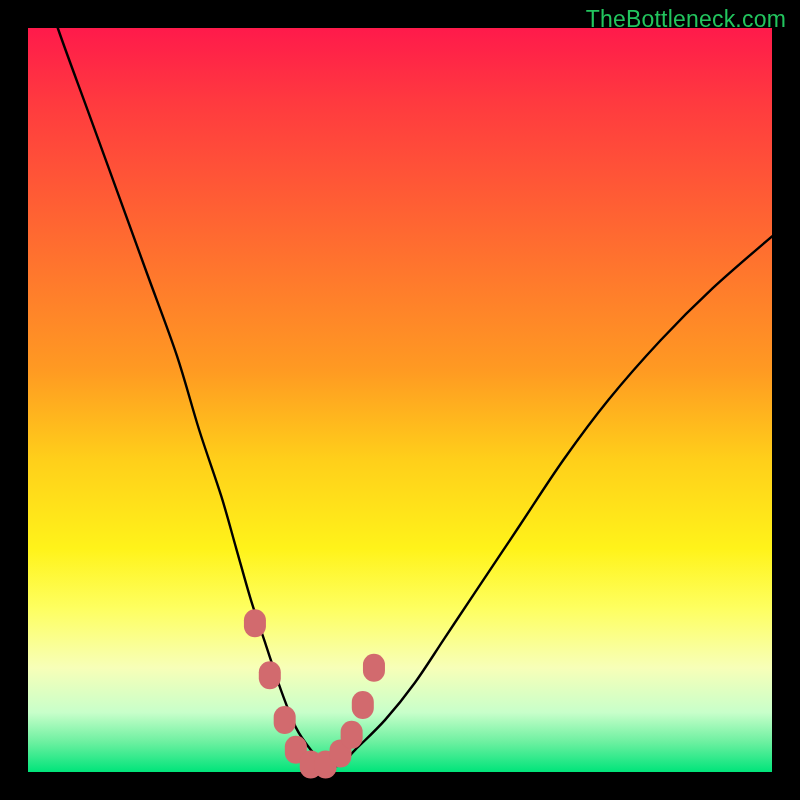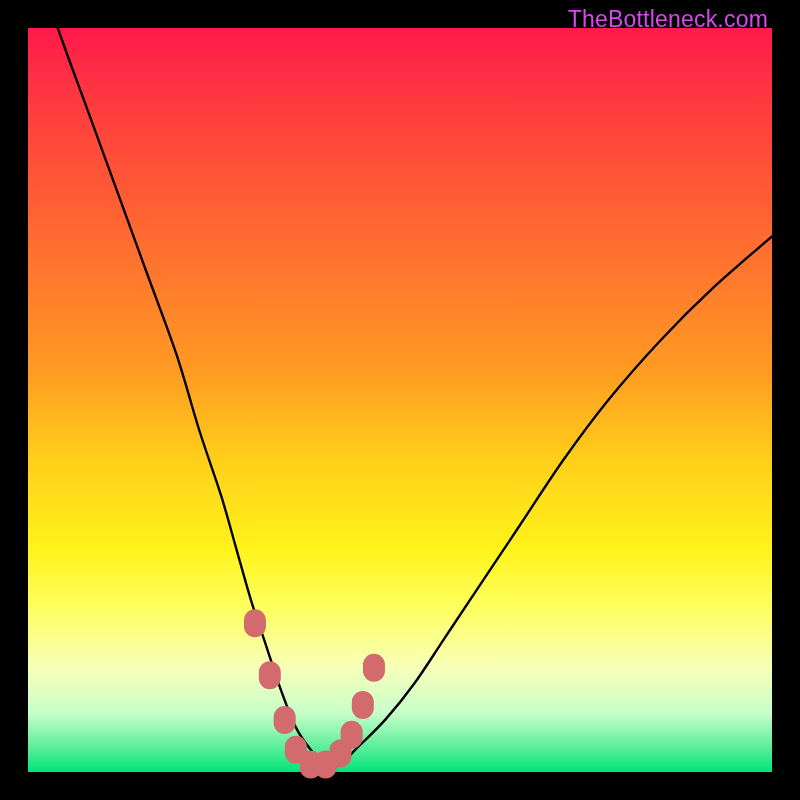--- a/index.html
+++ b/index.html
@@ -36,22 +36,22 @@
       #feff60 78%,
       #f7ffb8 86%,
       #c8ffca 92%,
       #6cf0a0 96%,
       #00e47a 100%
     );
   }
   .watermark {
     position: absolute;
     top: 6px;
-    right: 32px;
-    color: #d946ef;
+    right: 14px;
+    color: #22c55e;
     font-size: 23px;
     letter-spacing: 0.2px;
     font-weight: 500;
   }
   svg.curve {
     position: absolute;
     left: 0;
     top: 0;
     width: 744px;
     height: 744px;

